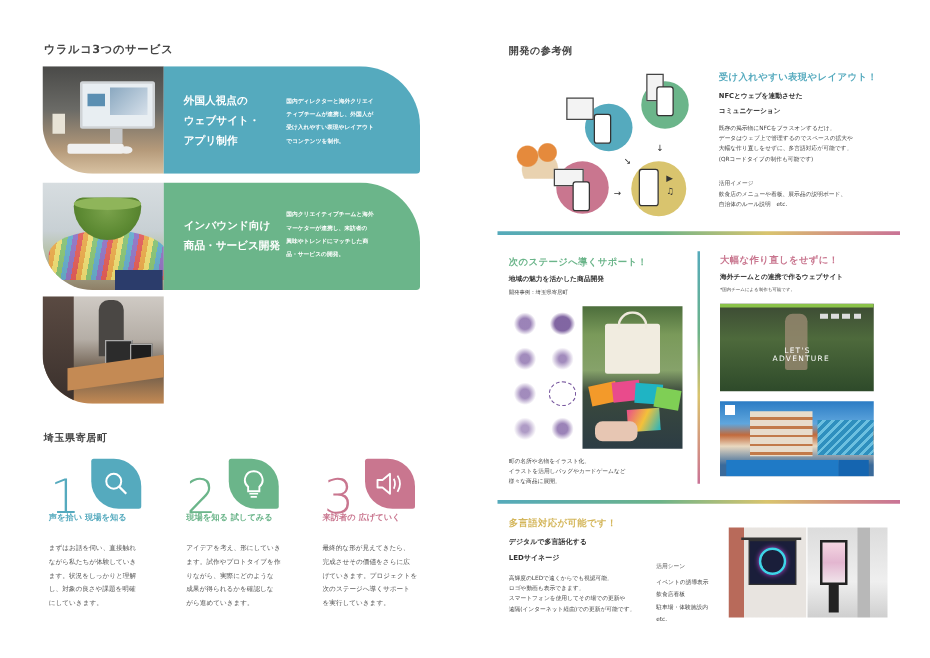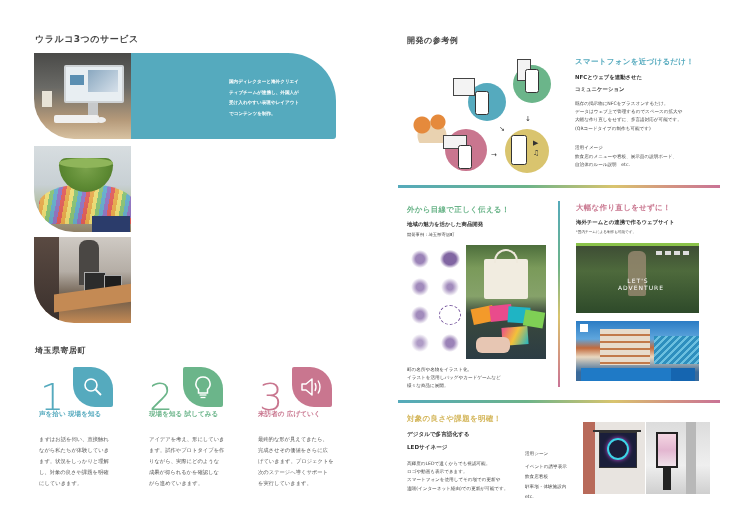--- a/index.html
+++ b/index.html
@@ -44,35 +44,52 @@
     <div class="abs" style="left:30px;top:12px;width:60px;height:38px;background:#e8eef2;border:2px solid #cfd3d6;border-radius:2px;">
       <div class="abs" style="left:22px;top:3px;width:30px;height:22px;background:linear-gradient(135deg,#8aa8c0,#d6e0ea);"></div>
       <div class="abs" style="left:4px;top:8px;width:14px;height:10px;background:#5b8fb2;"></div>
     </div>
     <div class="abs" style="left:54px;top:50px;width:10px;height:12px;background:#c7c9cb;"></div>
     <div class="abs" style="left:20px;top:62px;width:45px;height:8px;background:#f0f0f0;border-radius:2px;"></div>
     <div class="abs" style="left:62px;top:64px;width:10px;height:6px;background:#eee;border-radius:50%;"></div>
     <div class="abs" style="left:8px;top:38px;width:10px;height:16px;background:#e8e3d6;"></div>
   </div>
   <div class="service-panel" style="background:#55aabe;">
+    <div class="service-title" style="top:20px;">
+      <div>外国人視点の</div>
+      <div>ウェブサイト・</div>
+      <div>アプリ制作</div>
+    </div>
     <div class="service-desc" style="top:24px;">
       <div>国内ディレクターと海外クリエイ</div>
       <div>ティブチームが連携し、外国人が</div>
       <div>受け入れやすい表現やレイアウト</div>
       <div>でコンテンツを制作。</div>
     </div>
   </div>
 </div>
 
 <div class="service-card" style="top:146px;">
   <div class="service-photo" style="background:linear-gradient(180deg,#d7dde0 0%,#c8d0d4 45%,#b6c2a9 65%,#8e7f66 100%);">
     <div class="abs" style="left:5px;top:38px;width:95px;height:40px;border-radius:50% 50% 0 0;background:repeating-linear-gradient(100deg,#e94b4b 0 4px,#f2a53b 4px 8px,#f7e36b 8px 12px,#7fc36c 12px 16px,#55a8d3 16px 20px,#8a66c8 20px 24px);opacity:0.8;"></div>
     <div class="abs" style="left:25px;top:12px;width:54px;height:34px;background:radial-gradient(ellipse at 50% 30%,#7aa24b 0%,#5d8a33 55%,#4a7226 100%);border-radius:8px 8px 30px 30px;"></div>
     <div class="abs" style="left:25px;top:12px;width:54px;height:10px;background:#8fb55a;border-radius:50%;"></div>
     <div class="abs" style="left:58px;top:70px;width:38px;height:16px;background:#2b3c6b;"></div>
+  </div>
+  <div class="service-panel" style="background:#6bb58a;">
+    <div class="service-title" style="top:27px;">
+      <div>インバウンド向け</div>
+      <div>商品・サービス開発</div>
+    </div>
+    <div class="service-desc" style="top:22px;">
+      <div>国内クリエイティブチームと海外</div>
+      <div>マーケターが連携し、来訪者の</div>
+      <div>興味やトレンドにマッチした商</div>
+      <div>品・サービスの開発。</div>
+    </div>
   </div>
 </div>
 
 <div class="service-card" style="top:237px;">
   <div class="service-photo" style="background:linear-gradient(180deg,#cfcac4 0%,#b5aea6 40%,#6a5a4a 70%,#c48a54 100%);">
     <div class="abs" style="left:0;top:0;width:25px;height:86px;background:linear-gradient(180deg,#5a4a42,#3a302c);"></div>
     <div class="abs" style="left:45px;top:3px;width:20px;height:45px;background:#4a4744;border-radius:8px 8px 0 0;"></div>
     <div class="abs" style="left:50px;top:35px;width:22px;height:20px;background:#2c2c2c;border:1px solid #aaa;"></div>
     <div class="abs" style="left:70px;top:38px;width:18px;height:18px;background:#1e1e1e;border:1px solid #aaa;"></div>
     <div class="abs" style="left:20px;top:52px;width:80px;height:18px;background:#c48a54;transform:skewY(-8deg);"></div>
@@ -149,40 +166,40 @@
 
   <div class="circle" style="left:110px;top:74px;width:44px;height:44px;background:#d9c46e;"></div>
   <div class="phone" style="left:116px;top:80px;width:16px;height:30px;"></div>
   <div class="abs" style="left:138px;top:84px;font-size:7px;color:#333;">▶</div>
   <div class="abs" style="left:138px;top:94px;font-size:7px;color:#333;">♫</div>
   <div class="abs" style="left:104px;top:70px;font-size:7px;color:#333;">↘</div>
   <div class="abs" style="left:130px;top:60px;font-size:7px;color:#333;">↓</div>
   <div class="abs" style="left:96px;top:96px;font-size:7px;color:#333;">→</div>
 </div>
 
-<div class="abs accent-head" style="left:575px;top:57px;color:#55aabe;">スマートフォンを近づけるだけ！</div>
+<div class="abs accent-head" style="left:575px;top:57px;color:#55aabe;">受け入れやすい表現やレイアウト！</div>
 <div class="abs sub-head" style="left:575px;top:71px;font-size:5.4px;line-height:12px;">
   <div>NFCとウェブを連動させた</div>
   <div>コミュニケーション</div>
 </div>
 <div class="abs small-text" style="left:575px;top:100px;">
   <div>既存の掲示物にNFCをプラスオンするだけ。</div>
   <div>データはウェブ上で管理するのでスペースの拡大や</div>
   <div>大幅な作り直しをせずに、多言語対応が可能です。</div>
   <div>(QRコードタイプの制作も可能です)</div>
 </div>
 <div class="abs small-text" style="left:575px;top:144px;">
   <div style="margin-bottom:1px;">活用イメージ</div>
   <div>飲食店のメニューや看板、展示品の説明ボード、</div>
   <div>自治体のルール説明　etc.</div>
 </div>
 
 <div class="grad-line-h" style="left:398px;top:185px;width:322px;"></div>
 
-<div class="abs accent-head" style="left:407px;top:205px;color:#6bb58a;">外から目線で正しく伝える！</div>
+<div class="abs accent-head" style="left:407px;top:205px;color:#6bb58a;">次のステージへ導くサポート！</div>
 <div class="abs sub-head" style="left:407px;top:218px;font-size:5.4px;">地域の魅力を活かした商品開発</div>
 <div class="abs small-text" style="left:407px;top:231px;font-size:4.3px;">開発事例：埼玉県寄居町</div>
 
 <div class="abs" style="left:405px;top:245px;width:60px;height:115px;">
   <div class="abs" style="left:4px;top:4px;width:22px;height:20px;background:radial-gradient(circle,#7a5aa0 0 30%,transparent 60%);opacity:.75;"></div>
   <div class="abs" style="left:34px;top:4px;width:22px;height:20px;background:radial-gradient(ellipse,#6b4b92 0 40%,transparent 65%);opacity:.85;"></div>
   <div class="abs" style="left:4px;top:32px;width:22px;height:20px;background:radial-gradient(circle,#7a5aa0 0 25%,transparent 60%);opacity:.7;"></div>
   <div class="abs" style="left:34px;top:32px;width:22px;height:20px;background:radial-gradient(circle,#7a5aa0 0 20%,transparent 60%);opacity:.7;"></div>
   <div class="abs" style="left:4px;top:60px;width:22px;height:20px;background:radial-gradient(circle,#7a5aa0 0 25%,transparent 60%);opacity:.7;"></div>
   <div class="abs" style="left:34px;top:60px;width:22px;height:20px;border:1px dashed #7a5aa0;border-radius:50%;"></div>
@@ -220,21 +237,21 @@
 <div class="abs" style="left:576px;top:321px;width:123px;height:60px;background:linear-gradient(180deg,#2b7cc4 0%,#5fa6dd 30%,#c26a3c 45%,#e9d8c0 60%,#3a6a9a 85%);overflow:hidden;">
   <div class="abs" style="left:24px;top:8px;width:50px;height:36px;background:repeating-linear-gradient(180deg,#e8dccb 0 5px,#c27a4a 5px 7px);"></div>
   <div class="abs" style="left:78px;top:15px;width:45px;height:28px;background:repeating-linear-gradient(135deg,#2e8fbe 0 3px,#6cc0e0 3px 5px);"></div>
   <div class="abs" style="left:5px;top:47px;width:90px;height:13px;background:#1f7ac6;"></div>
   <div class="abs" style="left:95px;top:47px;width:24px;height:13px;background:#1565b0;"></div>
   <div class="abs" style="left:4px;top:3px;width:8px;height:8px;background:#fff;"></div>
 </div>
 
 <div class="grad-line-h" style="left:398px;top:400px;width:322px;"></div>
 
-<div class="abs accent-head" style="left:407px;top:414px;color:#d4b65a;">対象の良さや課題を明確！</div>
+<div class="abs accent-head" style="left:407px;top:414px;color:#d4b65a;">多言語対応が可能です！</div>
 <div class="abs sub-head" style="left:407px;top:428px;font-size:5.6px;">
   <div>デジタルで多言語化する</div>
   <div>LEDサイネージ</div>
 </div>
 <div class="abs small-text" style="left:407px;top:460px;">
   <div>高輝度のLEDで遠くからでも視認可能。</div>
   <div>ロゴや動画も表示できます。</div>
   <div>スマートフォンを使用してその場での更新や</div>
   <div>遠隔(インターネット経由)での更新が可能です。</div>
 </div>

